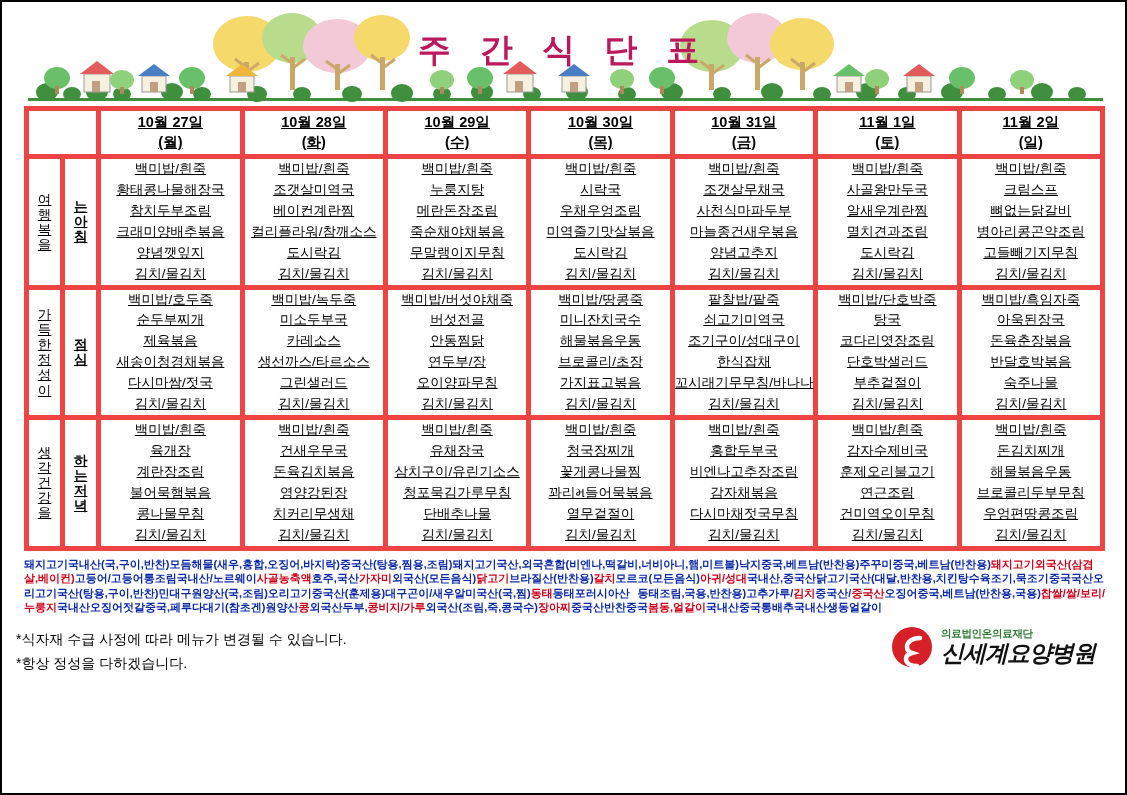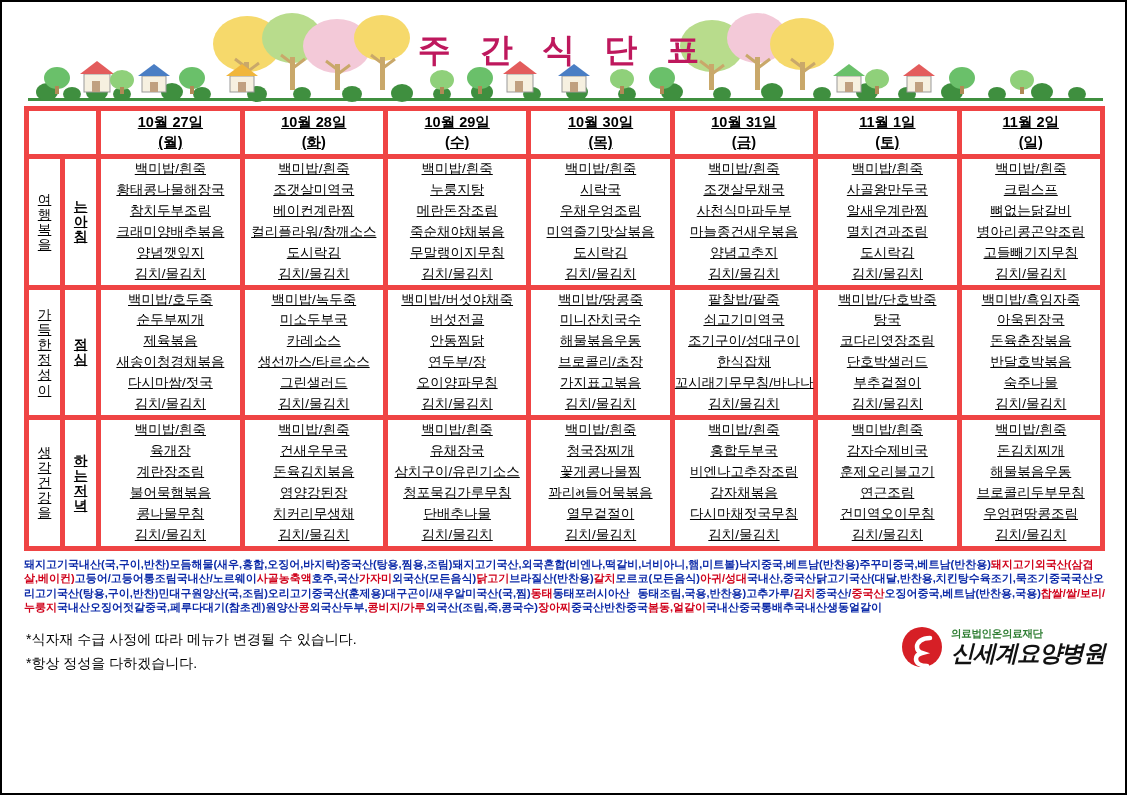--- a/index.html
+++ b/index.html
@@ -92,21 +92,21 @@
     font-weight: bold;
     color: #0c2aa8;
     text-align: justify;
   }
   .origin .red { color: #d0021b; }
   .origin .blue { color: #0c2aa8; }
 
   
   .footer {
     position: relative;
-    margin: 10px 22px 0 22px;
+    margin: 10px 22px 0 12px;
     width: 1081px;
     height: 60px;
   }
   .footer-notes {
     position: absolute;
     left: 2px; top: 2px;
     font-size: 14px;
     line-height: 1.75;
     color: #000;
   }

